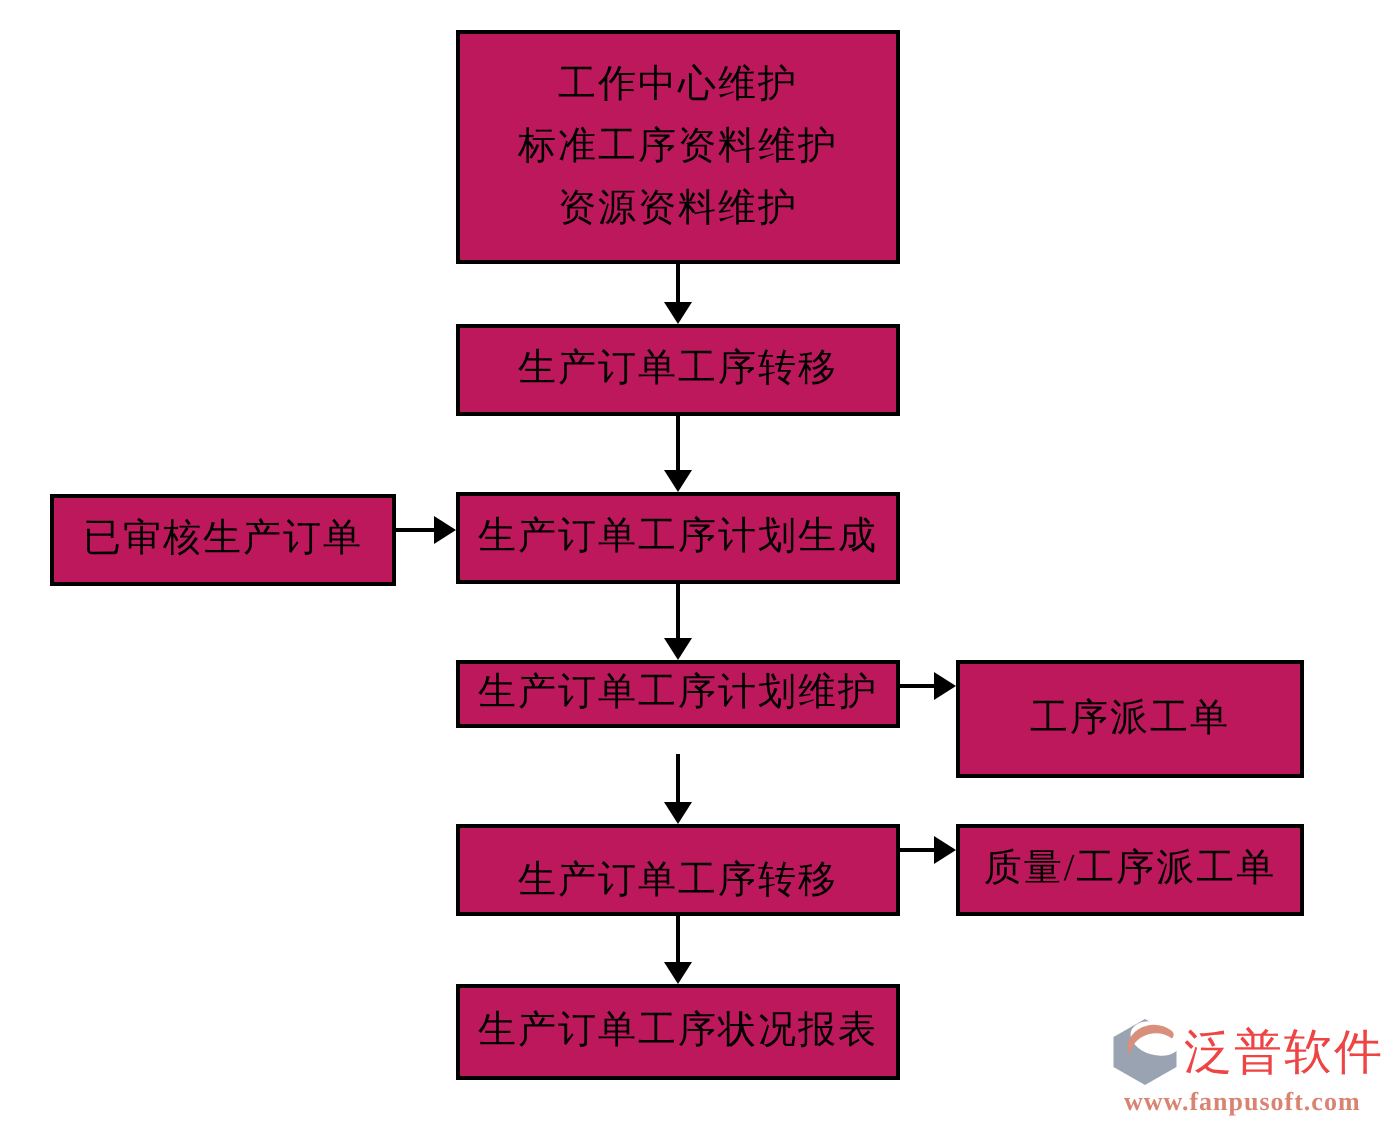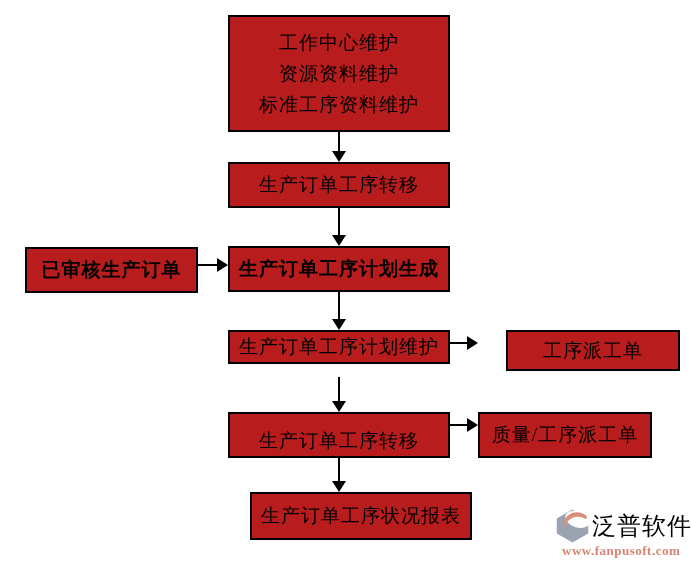--- a/index.html
+++ b/index.html
@@ -3,33 +3,33 @@
 <meta charset="utf-8">
 <style>
   html,body{margin:0;padding:0;background:#ffffff;}
   .canvas{
     position:relative;width:691px;height:562px;background:#ffffff;
     font-family:"Liberation Serif","DejaVu Serif",serif;color:#000;
     overflow:hidden;
   }
   
   .fbox{
-    position:absolute;box-sizing:border-box;border:2px solid #000;background:#b91c1c;
+    position:absolute;box-sizing:border-box;border:2px solid #000;background:#be185d;
     display:flex;flex-direction:column;align-items:center;justify-content:center;
     text-align:center;font-size:19px;line-height:30px;letter-spacing:1px;
   }
   #box-master   {left:228px;top:15px; width:222px;height:117px;line-height:31px;}
   #box-routing  {left:228px;top:162px;width:222px;height:46px;}
-  #box-audited  {left:25px; top:247px;width:173px;height:46px;font-weight:bold;}
-  #box-plangen  {left:228px;top:246px;width:222px;height:46px;font-weight:bold;}
+  #box-audited  {left:25px; top:247px;width:173px;height:46px;}
+  #box-plangen  {left:228px;top:246px;width:222px;height:46px;}
   #box-planmaint{left:228px;top:330px;width:222px;height:34px;}
-  #box-dispatch {left:478px;top:330px;width:174px;height:41px;margin-left:28px;}
+  #box-dispatch {left:478px;top:330px;width:174px;height:59px;}
   #box-transfer {left:228px;top:412px;width:222px;height:46px;justify-content:flex-end;}
   #box-quality  {left:478px;top:412px;width:174px;height:46px;}
-  #box-report   {left:228px;top:492px;width:222px;height:48px;margin-left:22px;}
+  #box-report   {left:228px;top:492px;width:222px;height:48px;}
 
   
   .av{position:absolute;width:2px;background:#000;left:338px;}
   .av::after{
     content:"";position:absolute;top:100%;left:50%;transform:translateX(-50%);
     width:0;height:0;border-left:7px solid transparent;border-right:7px solid transparent;
     border-top:11px solid #000;
   }
   #arr-master-routing  {top:132px;height:19px;}
   #arr-routing-plangen {top:208px;height:27px;}
@@ -44,33 +44,33 @@
     width:0;height:0;border-top:7px solid transparent;border-bottom:7px solid transparent;
     border-left:11px solid #000;
   }
   #arr-audited-plangen {left:198px;top:264px;width:19px;}
   #arr-maint-dispatch  {left:450px;top:342px;width:17px;}
   #arr-transfer-quality{left:450px;top:424px;width:17px;}
 
   
   .logo{position:absolute;left:556px;top:506px;width:136px;}
   .logo-top{display:flex;align-items:center;gap:3px;height:40px;}
-  .logo-brand{font-size:24px;color:#000000;letter-spacing:1px;white-space:nowrap;}
+  .logo-brand{font-size:24px;color:#ef4444;letter-spacing:1px;white-space:nowrap;}
   .logo-url{font-size:13px;font-weight:bold;color:#d98472;letter-spacing:0.5px;
             margin-top:-3px;margin-left:6px;white-space:nowrap;}
 </style>
 </head>
 <body>
 
 <div class="canvas">
 
   <div class="fbox" id="box-master">
     <div>工作中心维护</div>
+    <div>标准工序资料维护</div>
     <div>资源资料维护</div>
-    <div>标准工序资料维护</div>
   </div>
 
   <div class="fbox" id="box-routing">
     <div>生产订单工序转移</div>
   </div>
 
   <div class="fbox" id="box-audited">
     <div>已审核生产订单</div>
   </div>
 

